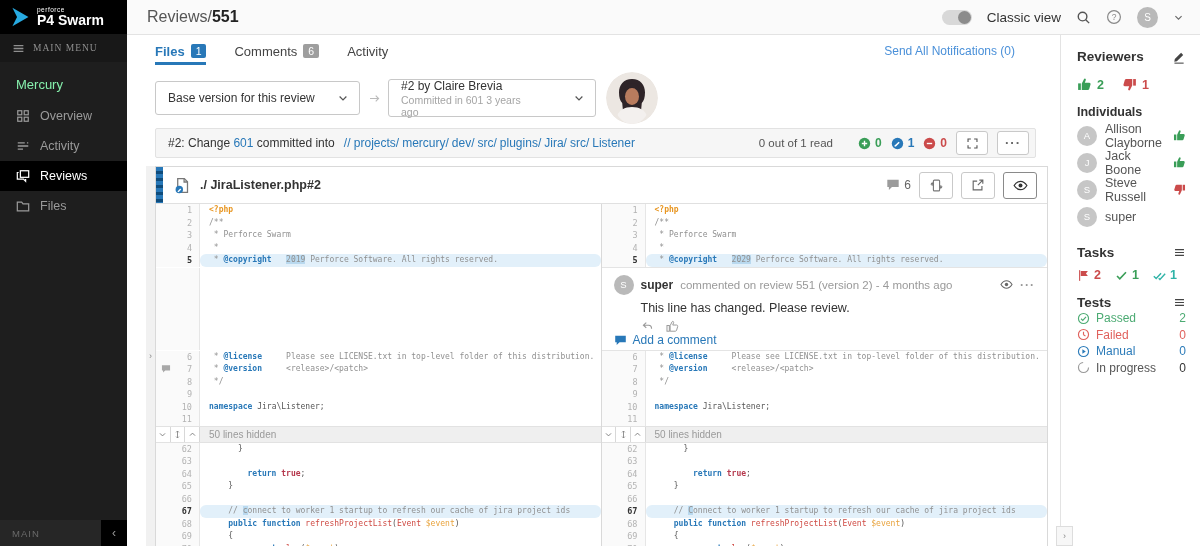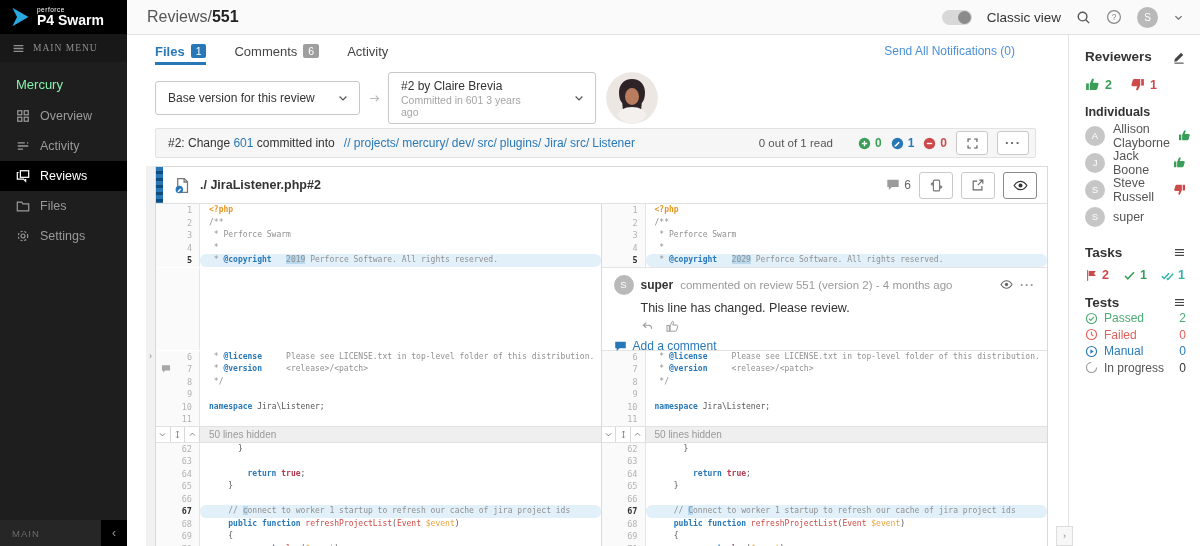--- a/index.html
+++ b/index.html
@@ -37,21 +37,21 @@
   .tab{display:flex;align-items:center;gap:6px;margin-right:28px;font-size:13px;color:#444;height:28px;position:relative;cursor:pointer;}
   .tab.active{color:#2878b8;font-weight:bold;}
   .tab.active:after{content:"";position:absolute;left:0;right:0;bottom:0;height:3px;background:#2878b8;}
   .badge{font-size:10.5px;font-weight:normal;color:#fff;background:#9e9e9e;padding:1px 5px;border-radius:2px;}
   .tab.active .badge{background:#2878b8;}
   .notif-link{margin-left:auto;font-size:12px;color:#4a90d9;cursor:pointer;}
   .version-row{position:absolute;top:37px;left:28px;display:flex;align-items:center;}
   .select{border:1px solid #c8c8c8;border-radius:3px;background:#fff;display:flex;align-items:center;
           padding:0 10px 0 12px;box-sizing:border-box;cursor:pointer;}
   .select.base{width:205px;height:34px;font-size:12px;color:#333;}
-  .select.target{width:208px;height:52px;gap:48px;}
+  .select.target{width:208px;height:38px;gap:48px;}
   .select .chev{margin-left:auto;}
   .target-text .t1{font-size:12px;color:#333;}
   .target-text .t2{font-size:10.5px;color:#a5a5a5;margin-top:1px;}
   .arrow-sep{width:28px;display:flex;align-items:center;justify-content:center;}
   .big-avatar{width:52px;height:52px;border-radius:50%;margin-left:10px;overflow:hidden;flex:none;cursor:pointer;}
   
   .change-header{position:absolute;top:93px;left:28px;width:881px;height:30px;box-sizing:border-box;
                  border:1px solid #e2e2e2;border-radius:2px;background:#f6f6f6;display:flex;align-items:center;
                  padding:0 6px 0 12px;font-size:12px;color:#333;}
   .ch-link{color:#2878b8;cursor:pointer;}
@@ -98,33 +98,33 @@
   .crow1{display:flex;align-items:center;gap:7px;}
   .cavatar{width:20px;height:20px;border-radius:50%;background:#b9b9b9;color:#fff;font-size:9.5px;
            display:flex;align-items:center;justify-content:center;flex:none;}
   .cauthor{font-size:12px;font-weight:bold;color:#333;cursor:pointer;}
   .cmeta{font-size:11.5px;color:#9a9a9a;}
   .cflex{flex:1;}
   .cdots{color:#999;font-weight:bold;font-size:12px;letter-spacing:1px;cursor:pointer;line-height:0;}
   .cbody{font-size:12.5px;color:#333;margin:6px 0 0 27px;}
   .cactions{display:flex;gap:12px;margin:5px 0 0 27px;}
   .cactions span{cursor:pointer;}
-  .caddrow{display:flex;align-items:flex-end;gap:6px;margin-top:6px;color:#2878b8;font-size:12px;cursor:pointer;}
+  .caddrow{display:flex;align-items:flex-end;gap:6px;color:#2878b8;font-size:12px;cursor:pointer;}
   .hbar{display:flex;height:15px;background:#efefef;border-top:1px solid #e2e2e2;border-bottom:1px solid #e2e2e2;}
   .hbar-btns{display:flex;width:44px;flex:none;}
   .hbar-btn{flex:1;background:#fff;border-right:1px solid #d8d8d8;display:flex;align-items:center;justify-content:center;cursor:pointer;}
   .hbar-label{font-size:10px;color:#9a9a9a;line-height:15px;padding-left:9px;}
   
   .left-handle{position:absolute;left:19px;top:131px;bottom:0;width:9px;background:#f1f1f1;color:#888;
                display:flex;align-items:center;justify-content:center;font-size:9px;cursor:pointer;}
   .right-handle{position:absolute;left:1056px;top:526px;width:17px;height:20px;background:#f7f7f7;border:1px solid #ddd;
                 box-sizing:border-box;color:#888;display:flex;align-items:center;justify-content:center;font-size:9px;cursor:pointer;z-index:20;}
   
   .right-panel{position:absolute;left:1060px;right:0;top:35px;bottom:0;background:#fff;border-left:1px solid #e3e3e3;
-               padding:14px 14px 0 16px;box-sizing:border-box;margin-left:8px;}
+               padding:14px 14px 0 16px;box-sizing:border-box;}
   .rp-head{display:flex;align-items:center;justify-content:space-between;font-size:13.5px;font-weight:bold;color:#333;}
   .rp-head .icon-btn{cursor:pointer;}
   .votes{display:flex;gap:18px;margin:13px 0 2px;align-items:center;}
   .vote{display:flex;gap:5px;align-items:center;font-size:12.5px;font-weight:bold;}
   .subhead{font-size:12.5px;font-weight:bold;color:#333;margin:13px 0 3px;}
   .rev-row{display:flex;align-items:center;gap:8px;height:27px;cursor:pointer;}
   .rev-avatar{width:20px;height:20px;border-radius:50%;background:#c6c6c6;color:#fff;font-size:9.5px;
               display:flex;align-items:center;justify-content:center;flex:none;}
   .rev-name{font-size:12.5px;color:#555;flex:1;}
   .mt16{margin-top:15px;} .mt14{margin-top:13px;}
@@ -192,31 +192,20 @@
         </span>
         <span>Reviews</span>
       </div>
       <div class="nav-item">
         <span>
           <svg width="14" height="14" viewBox="0 0 16 16">
             <path fill="none" stroke="#9a9a9a" stroke-width="1.4" d="M1.5 13.5v-10h5l1.5 2h6.5v8z"></path>
           </svg>
         </span>
         <span>Files</span>
-      </div>
-      <div class="nav-item">
-        <span>
-          <svg width="14" height="14" viewBox="0 0 16 16">
-            <g fill="none" stroke="#9a9a9a" stroke-width="1.3">
-              <circle cx="8" cy="8" r="2.3"></circle>
-              <circle cx="8" cy="8" r="5.4" stroke-dasharray="2.4 2"></circle>
-            </g>
-          </svg>
-        </span>
-        <span>Settings</span>
       </div>
     </nav>
   <div class="side-footer">
     <span class="label">MAIN</span>
     <span class="collapse-btn">‹</span>
   </div>
 </aside>
 
 <header class="topbar">
   <div class="breadcrumb">

